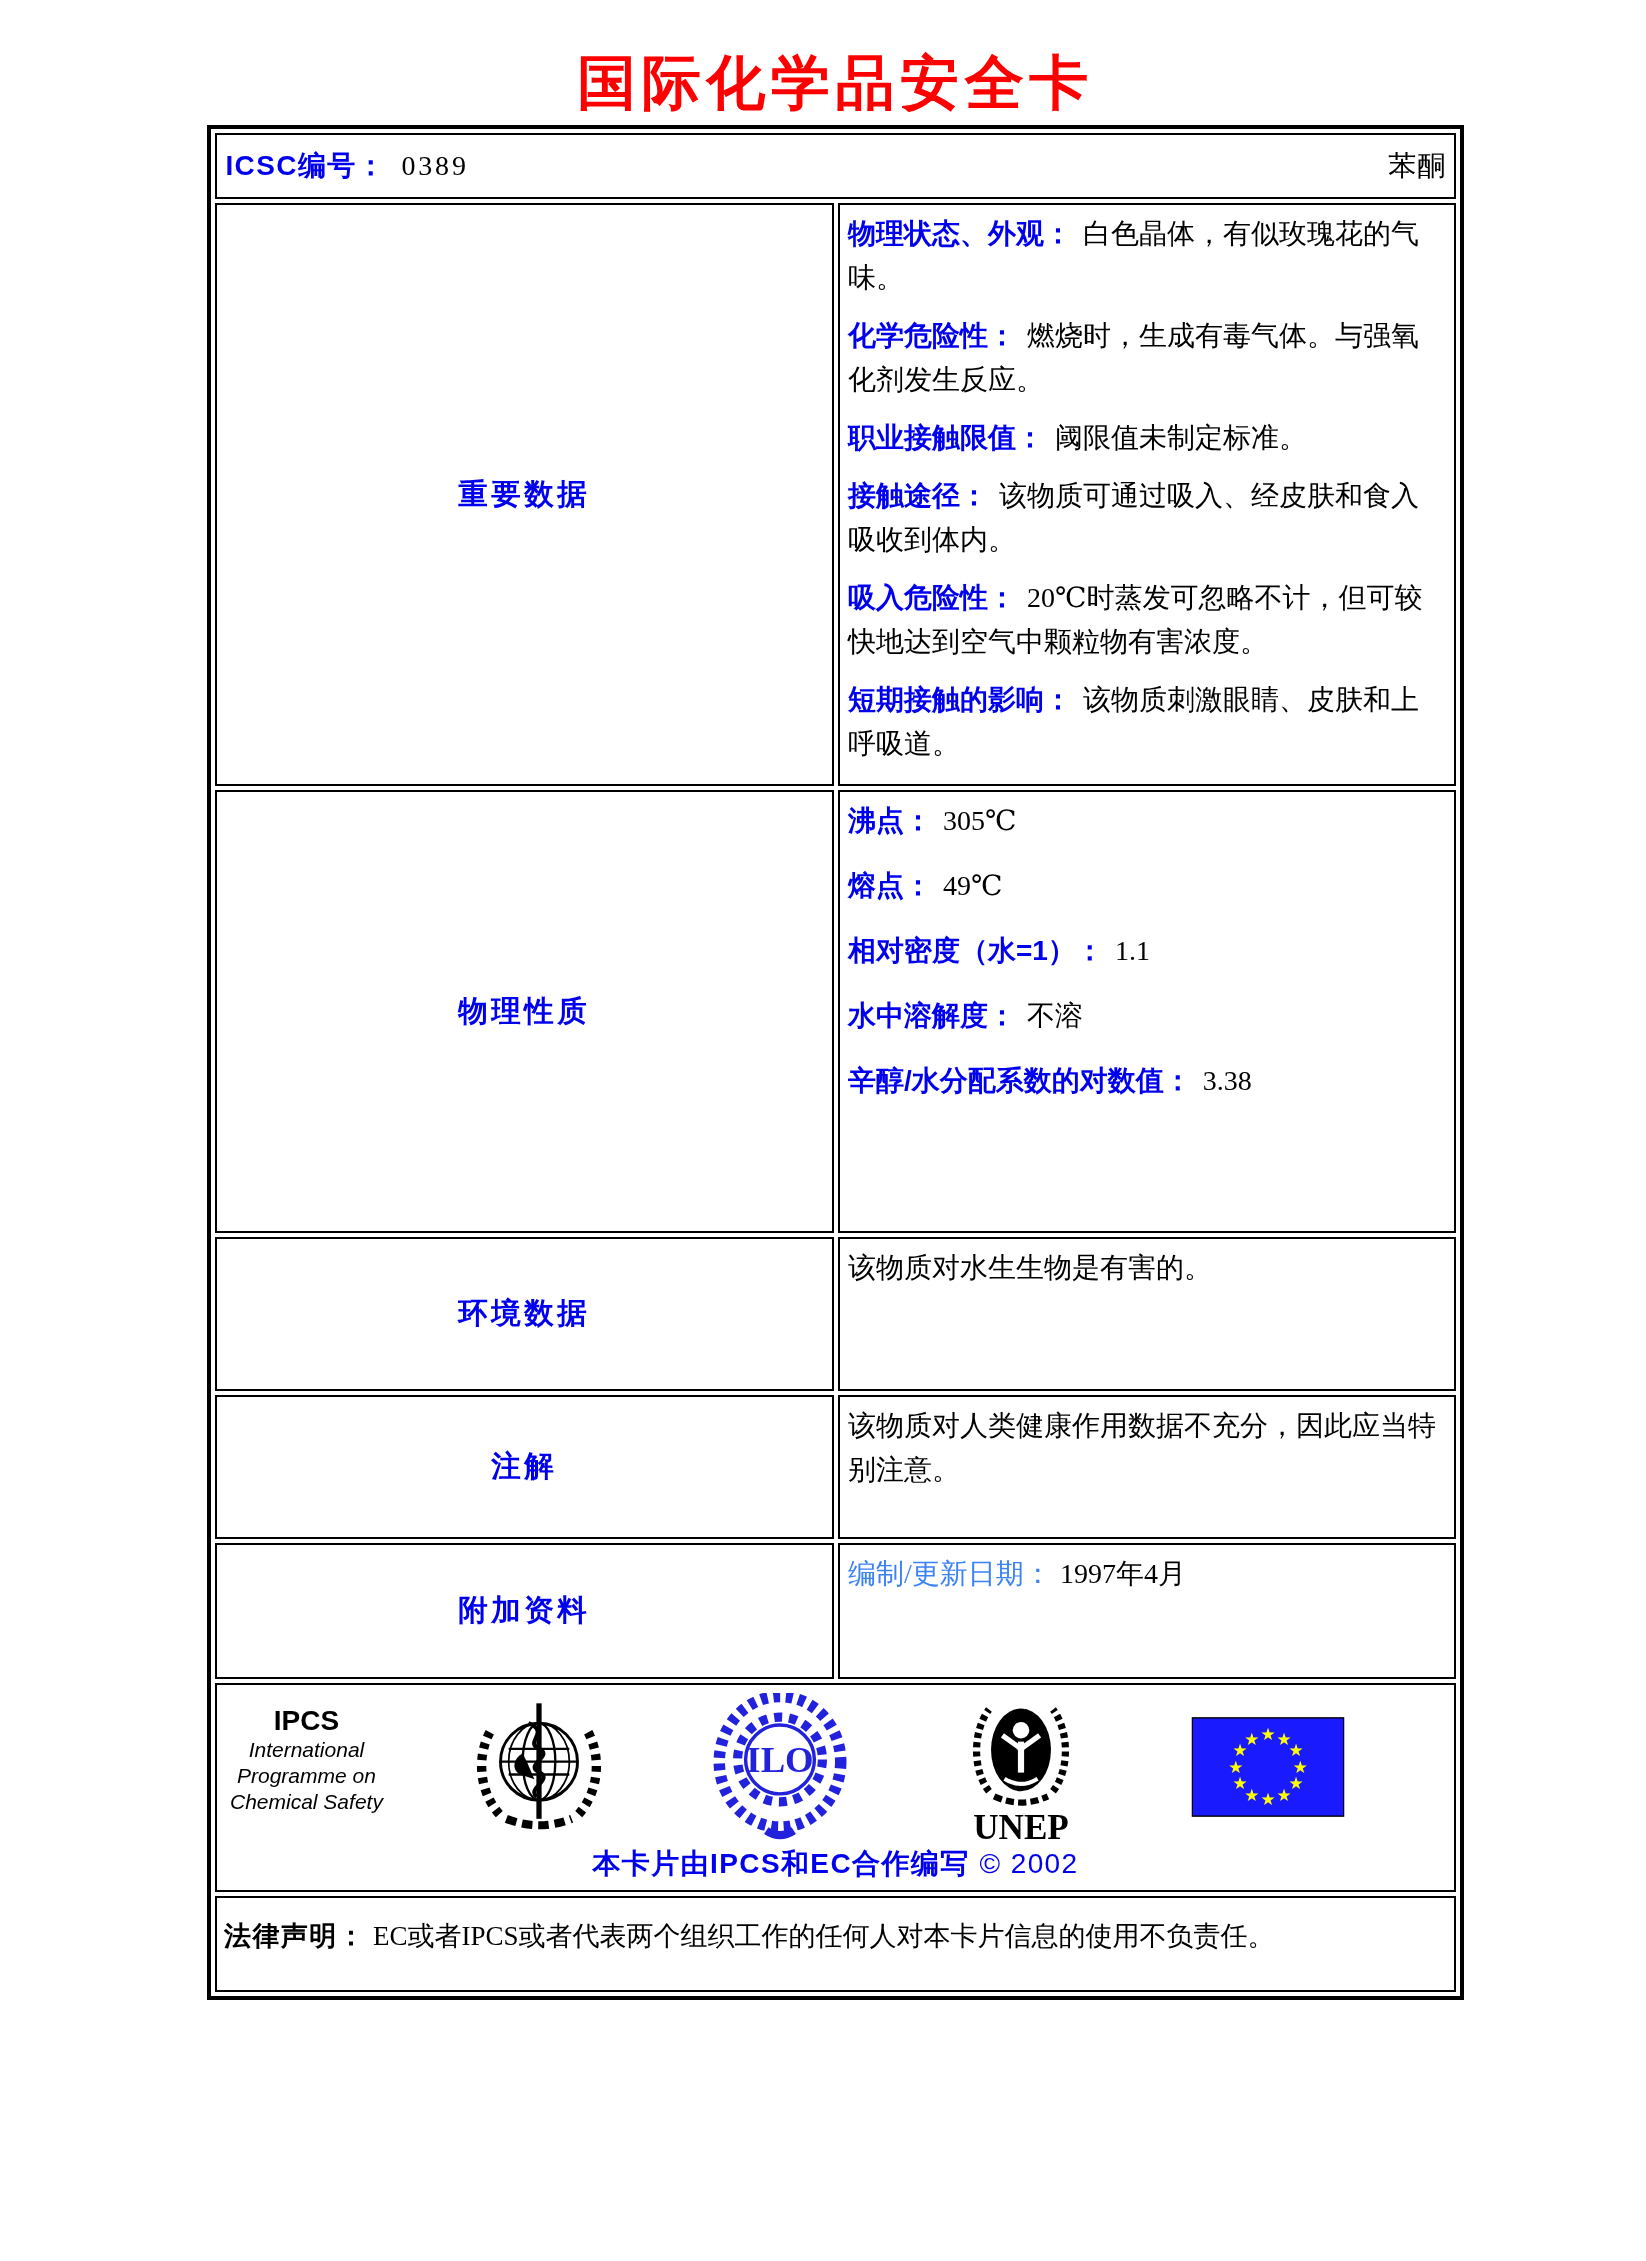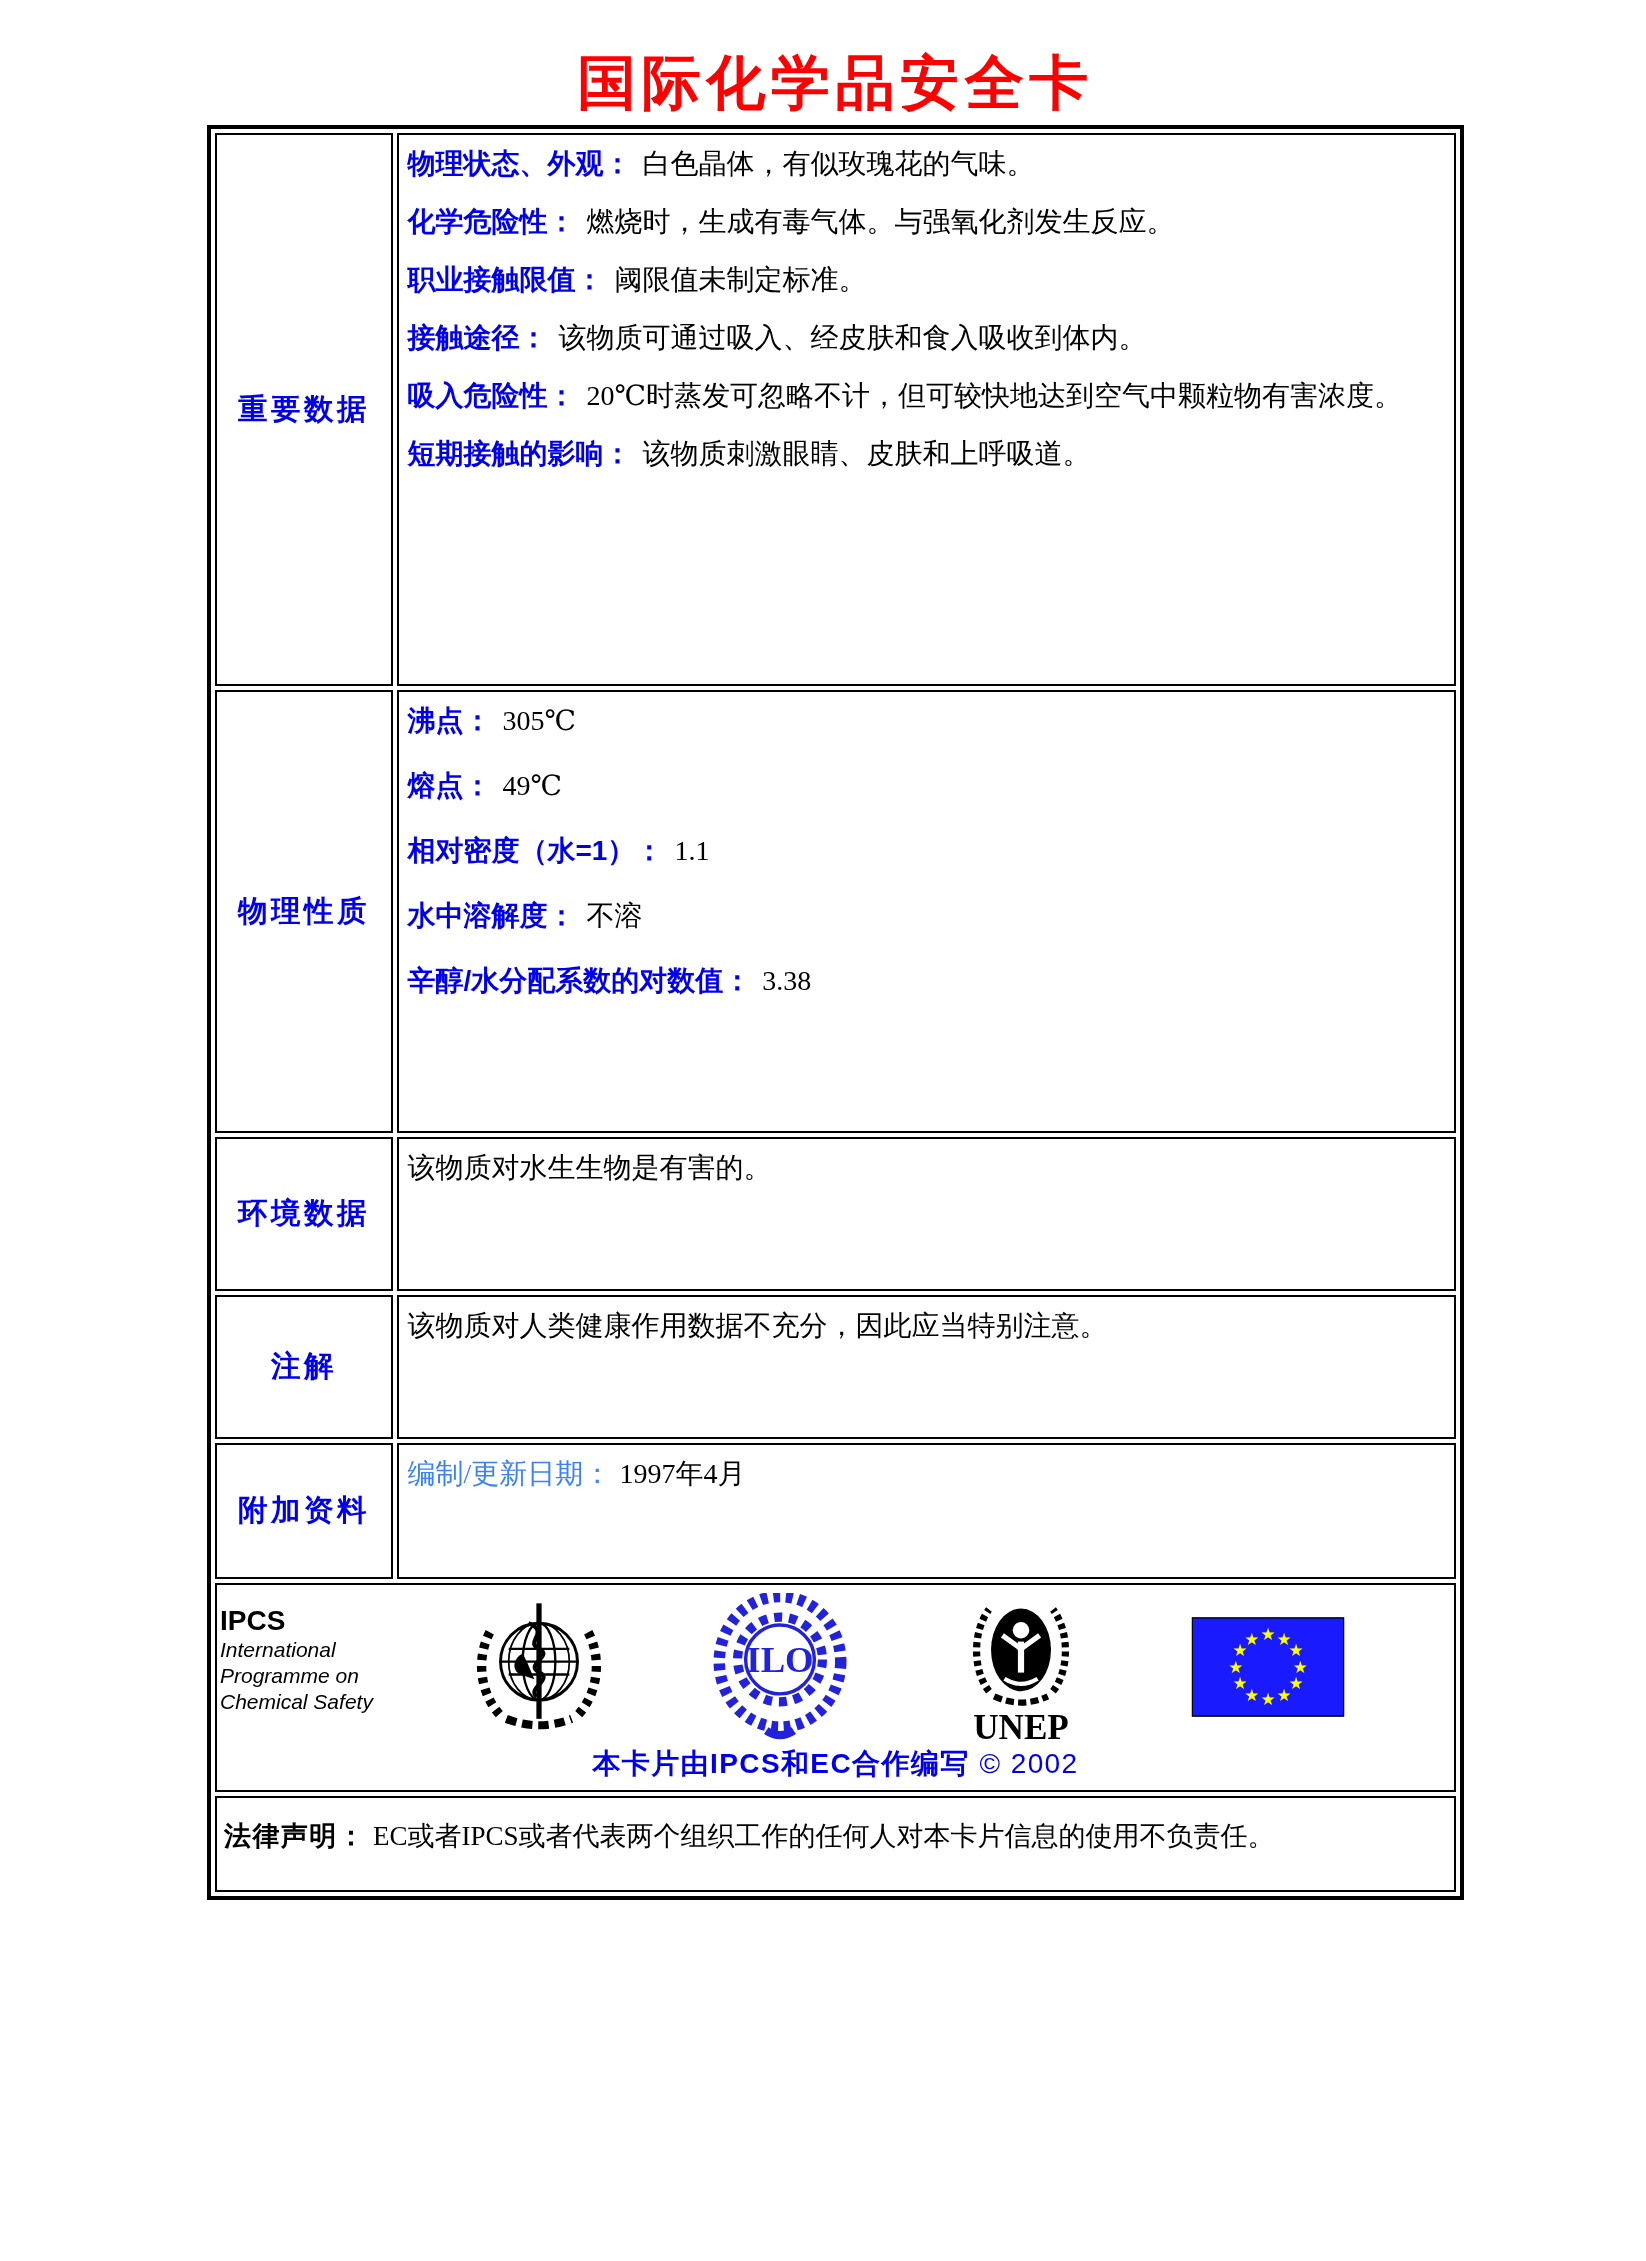--- a/index.html
+++ b/index.html
@@ -46,22 +46,22 @@
   .entry-label{
     color:#0000ee;font-family:"Liberation Sans","DejaVu Sans",sans-serif;
     font-weight:bold;margin-right:11.2px;
   }
   .entry-label.plain{
     color:#3b82f6;font-family:"Liberation Serif","DejaVu Serif",serif;
     font-weight:normal;margin-right:8.4px;
   }
   .logos-cell{position:relative;padding:0;}
   .ipcs-block{
-    position:absolute;left:3px;top:19.7px;
-    font-family:"Liberation Sans","DejaVu Sans",sans-serif;color:#000;
+    position:absolute;left:13px;top:19.7px;
+    font-family:"Liberation Sans","DejaVu Sans",sans-serif;color:#000;text-align:center;
   }
   .ipcs-acronym{font-weight:bold;font-size:28px;line-height:32px;}
   .ipcs-line{font-size:21px;line-height:26px;font-style:italic;}
   .logo{position:absolute;top:8.4px;}
   .logo-who{left:26%;transform:translateX(-50%);}
   .logo-ilo{left:45.5%;transform:translateX(-50%);}
   .logo-unep{left:65%;transform:translateX(-50%);top:4.2px;}
   .logo-eu{left:85%;transform:translateX(-50%);top:32px;}
   .credit-line{
     position:absolute;left:0;bottom:7px;width:100%;text-align:center;
@@ -76,20 +76,30 @@
   }
 </style>
 </head>
 <body>
 
 <div class="page-title">国际化学品安全卡</div>
 
 <table class="card">
 
   <tbody>
+      <tr class="r1">
+    <td class="hdr-cell" colspan="2">
+      <div class="hdr-inner">
+        <span>
+          <span class="hdr-label">ICSC编号：</span><span class="hdr-num">0389</span>
+        </span>
+        <span class="hdr-name">苯酮</span>
+      </div>
+    </td>
+  </tr>
 
   <tr class="r2">
     <td class="lab">重要数据</td>
     <td class="cnt">
       <div>
 
       <p class="entry"><span class="entry-label">物理状态、外观：</span><span class="entry-text">白色晶体，有似玫瑰花的气味。</span></p>
             <p class="entry"><span class="entry-label">化学危险性：</span><span class="entry-text">燃烧时，生成有毒气体。与强氧化剂发生反应。</span></p>
             <p class="entry"><span class="entry-label">职业接触限值：</span><span class="entry-text">阈限值未制定标准。</span></p>
             <p class="entry"><span class="entry-label">接触途径：</span><span class="entry-text">该物质可通过吸入、经皮肤和食入吸收到体内。</span></p>

